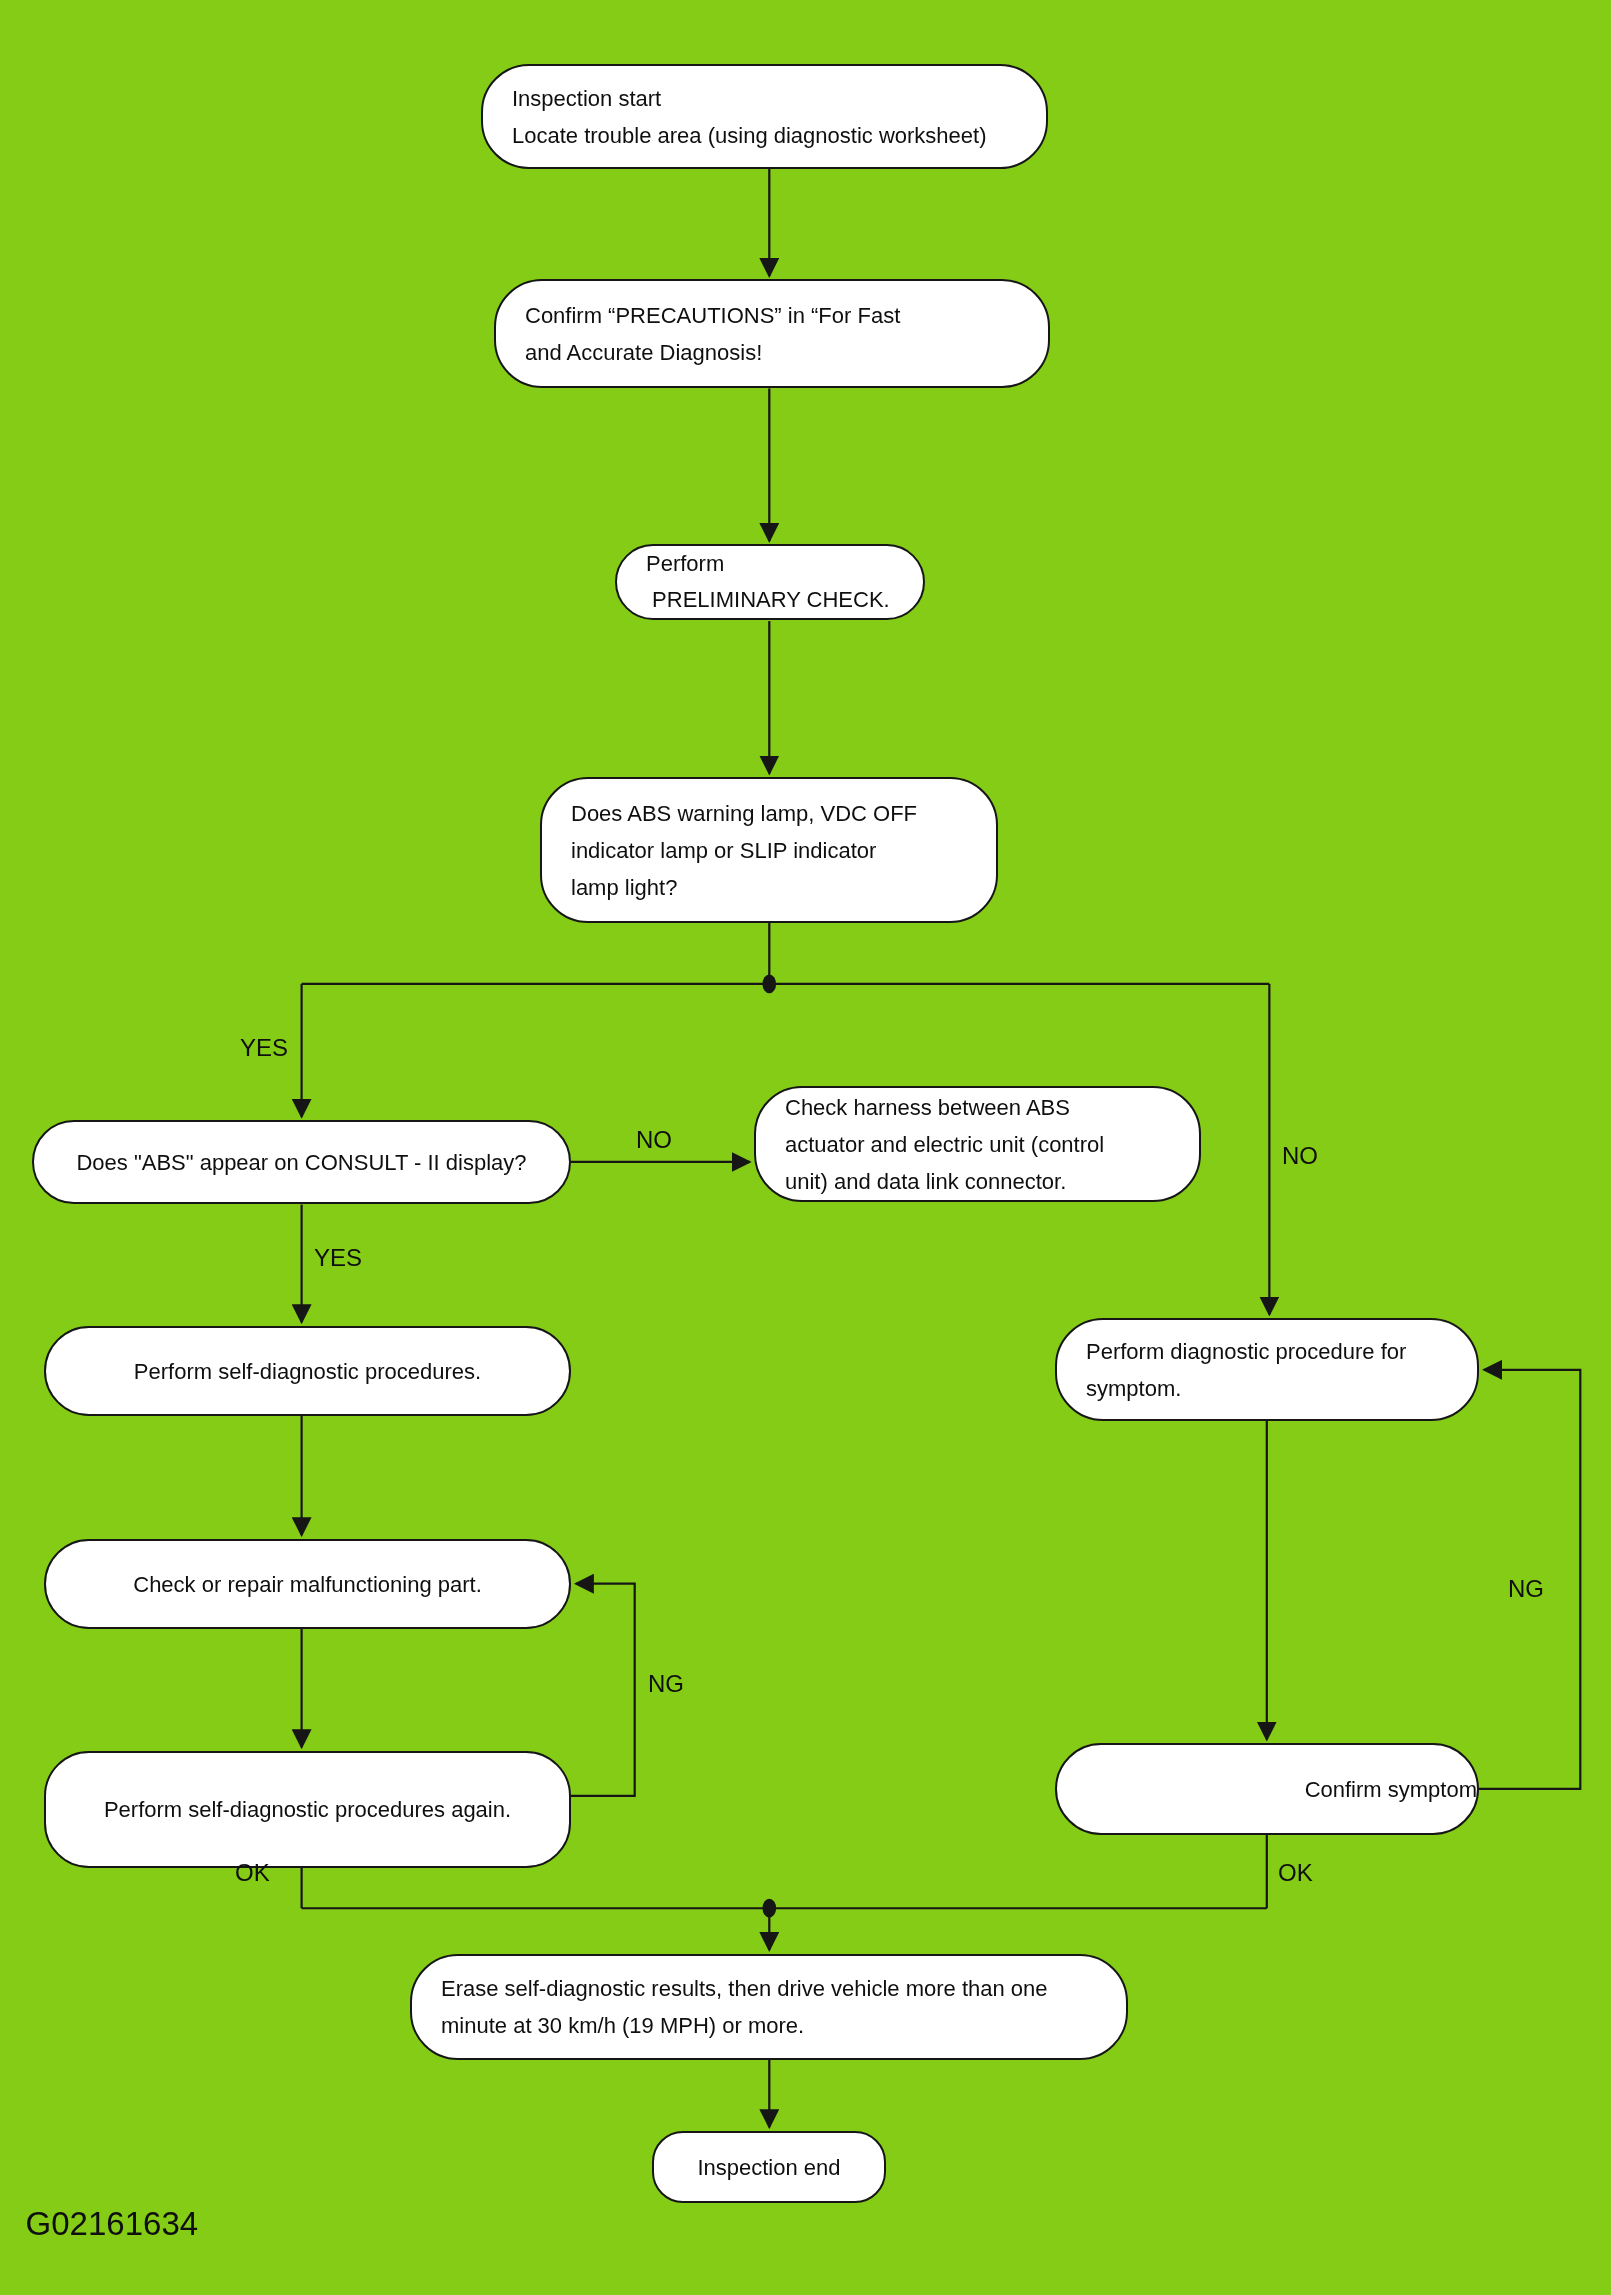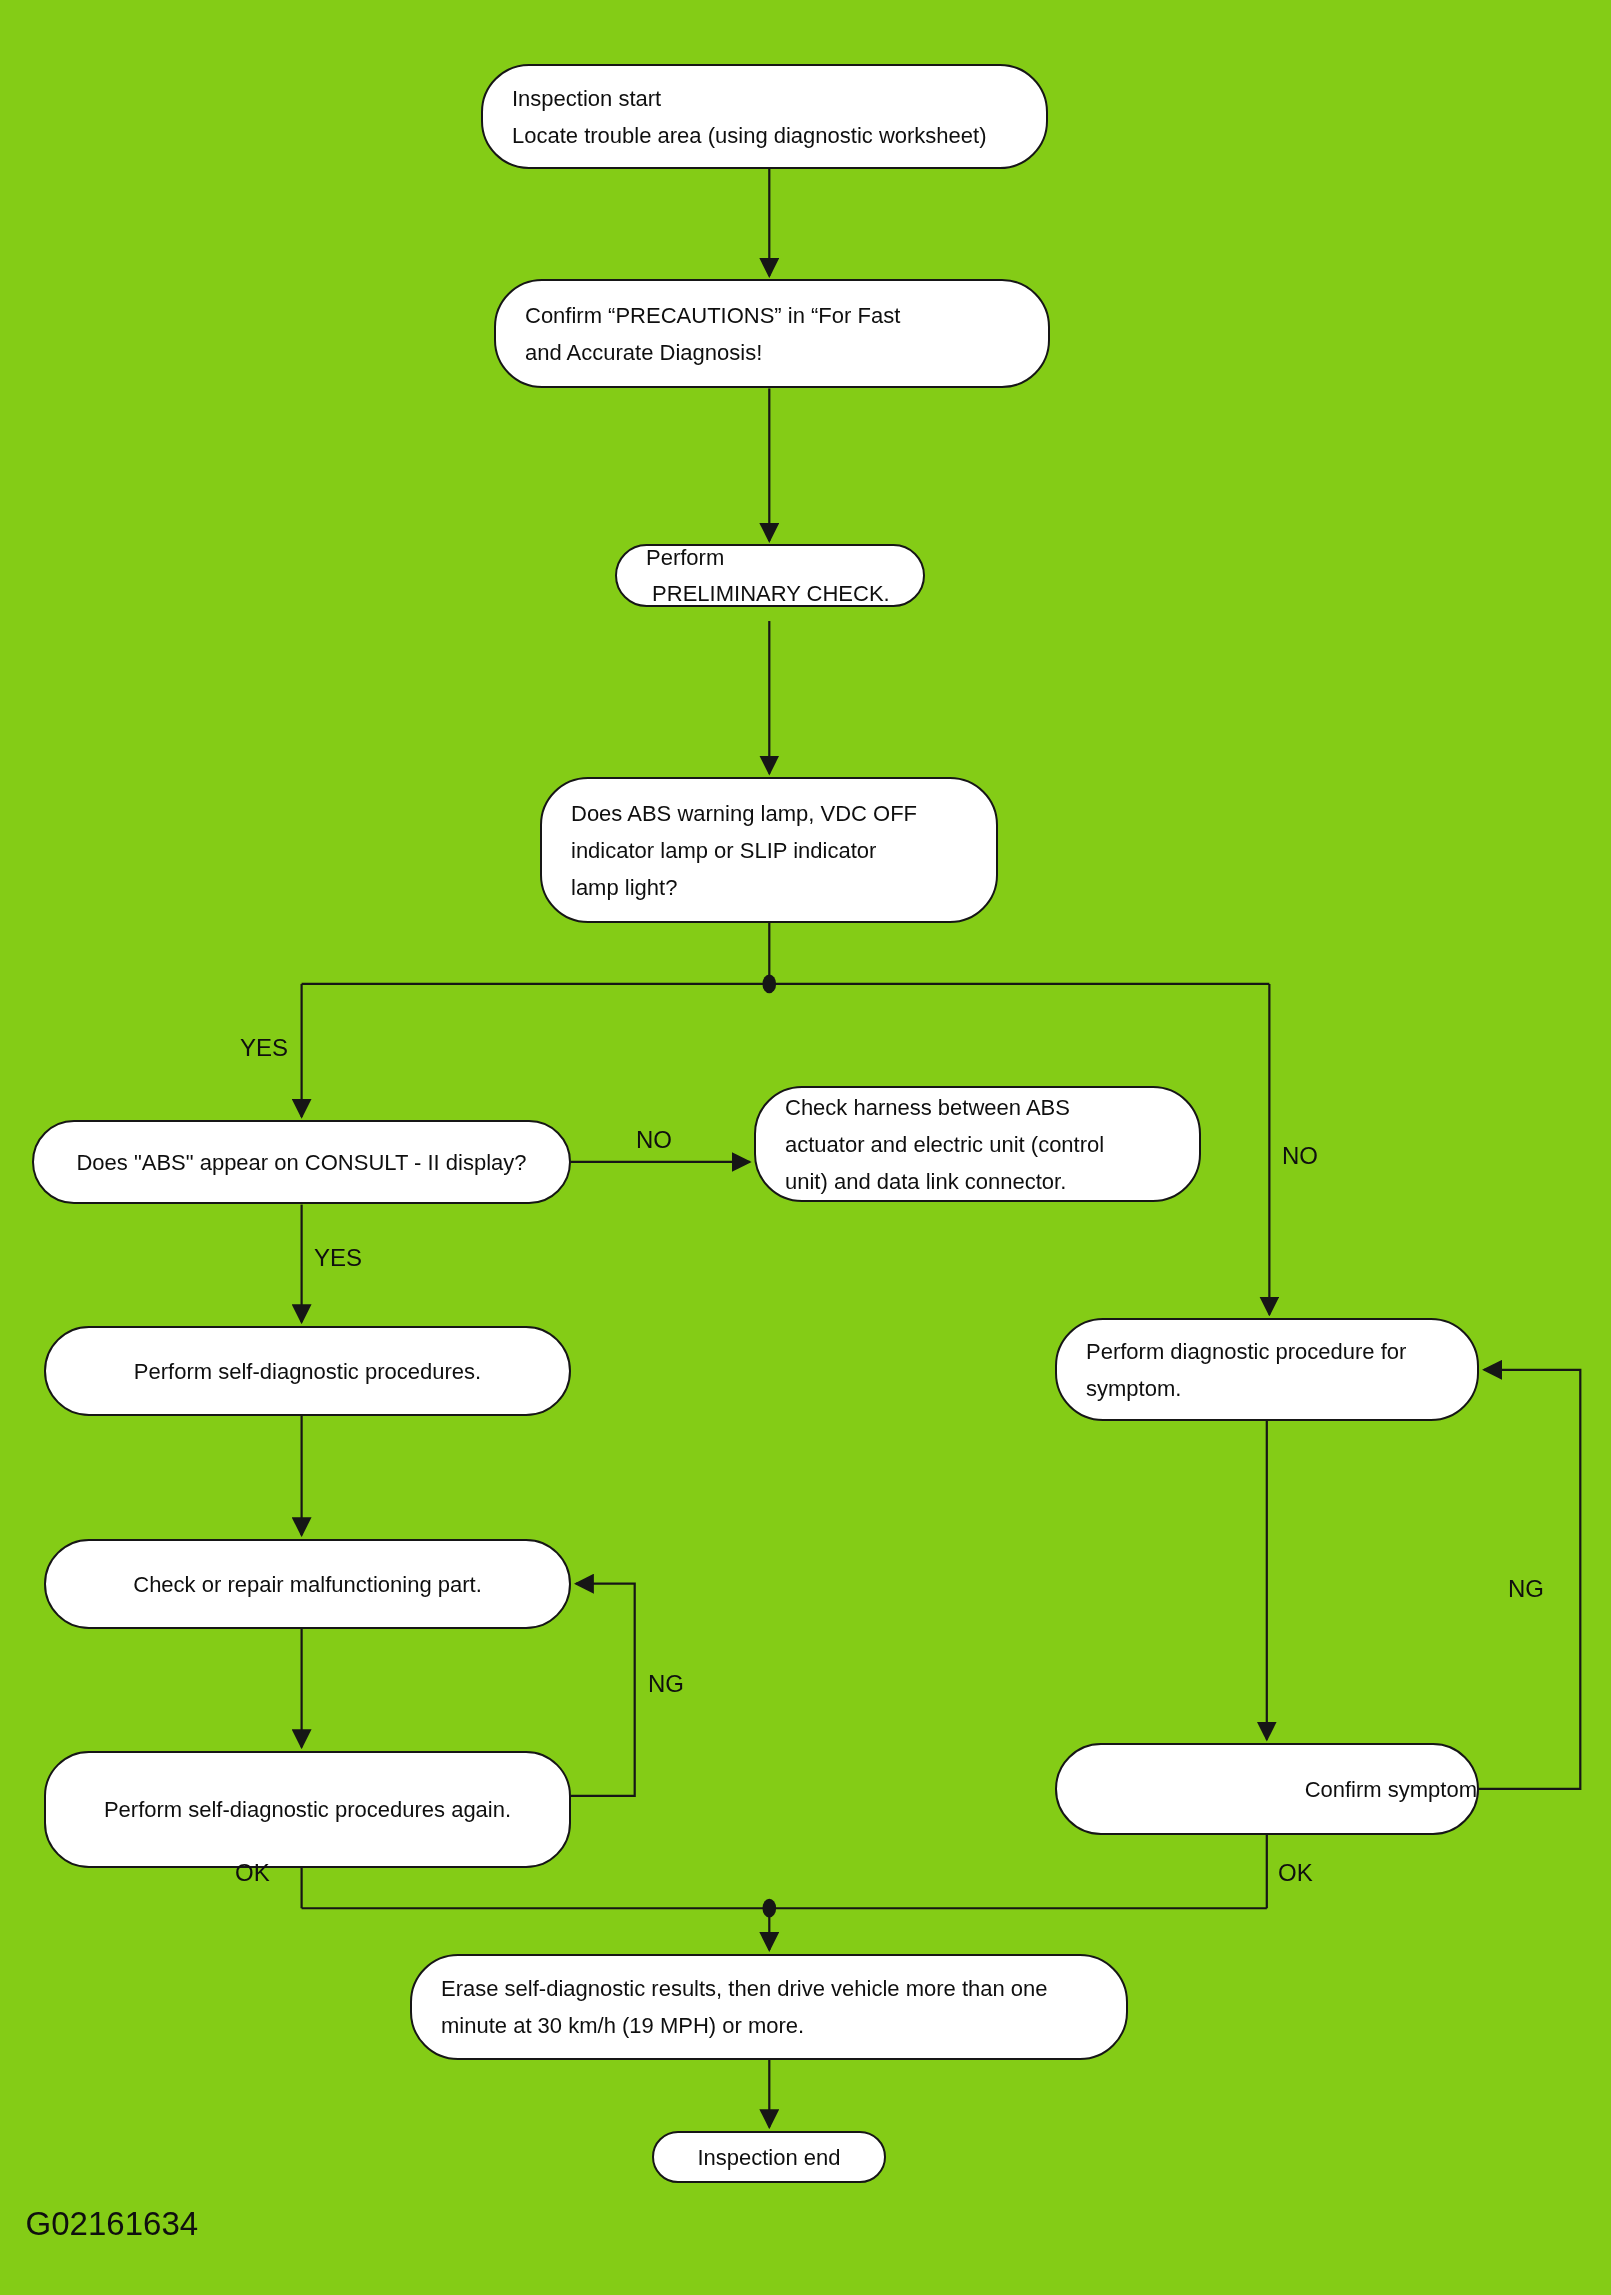--- a/index.html
+++ b/index.html
@@ -65,21 +65,21 @@
   </svg>
 
   <div class="node left" style="left:481px; top:64px; width:567px; height:105px;">
     <span class="node-text">Inspection start<br>Locate trouble area (using diagnostic worksheet)</span>
   </div>
 
   <div class="node left" style="left:494px; top:279px; width:556px; height:109px;">
     <span class="node-text">Confirm “PRECAUTIONS” in “For Fast<br>and Accurate Diagnosis!</span>
   </div>
 
-  <div class="node left tight" style="left:615px; top:544px; width:310px; height:63px; border-radius:38px;">
+  <div class="node left tight" style="left:615px; top:544px; width:310px; height:76px; border-radius:38px;">
     <span class="node-text">Perform<br> PRELIMINARY CHECK.</span>
   </div>
 
   <div class="node left" style="left:540px; top:777px; width:458px; height:146px;">
     <span class="node-text">Does ABS warning lamp, VDC OFF<br>indicator lamp or SLIP indicator<br>lamp light?</span>
   </div>
 
   <div class="node center" style="left:32px; top:1120px; width:539px; height:84px; border-radius:43px;">
     <span class="node-text">Does "ABS" appear on CONSULT - II display?</span>
   </div>
@@ -105,21 +105,21 @@
   </div>
 
   <div class="node center" style="left:1055px; top:1743px; width:424px; height:92px; border-radius:46px;align-items:flex-end;">
     <span class="node-text">Confirm symptom</span>
   </div>
 
   <div class="node left" style="left:410px; top:1954px; width:718px; height:106px;">
     <span class="node-text">Erase self-diagnostic results, then drive vehicle more than one<br>minute at 30 km/h (19 MPH) or more.</span>
   </div>
 
-  <div class="node center small-radius" style="left:652px; top:2131px; width:234px; height:52px;">
+  <div class="node center small-radius" style="left:652px; top:2131px; width:234px; height:72px;">
     <span class="node-text">Inspection end</span>
   </div>
 
   <div class="edge-label" style="left:240px; top:1034px;">YES</div>
   <div class="edge-label" style="left:636px; top:1126px;">NO</div>
   <div class="edge-label" style="left:1282px; top:1142px;">NO</div>
   <div class="edge-label" style="left:314px; top:1244px;">YES</div>
   <div class="edge-label" style="left:648px; top:1670px;">NG</div>
   <div class="edge-label" style="left:1508px; top:1575px;">NG</div>
   <div class="edge-label" style="left:235px; top:1859px;">OK</div>

